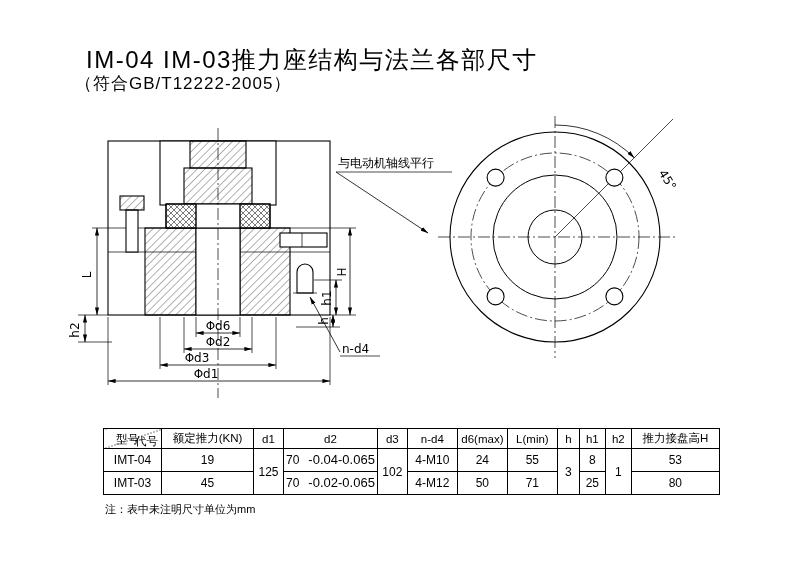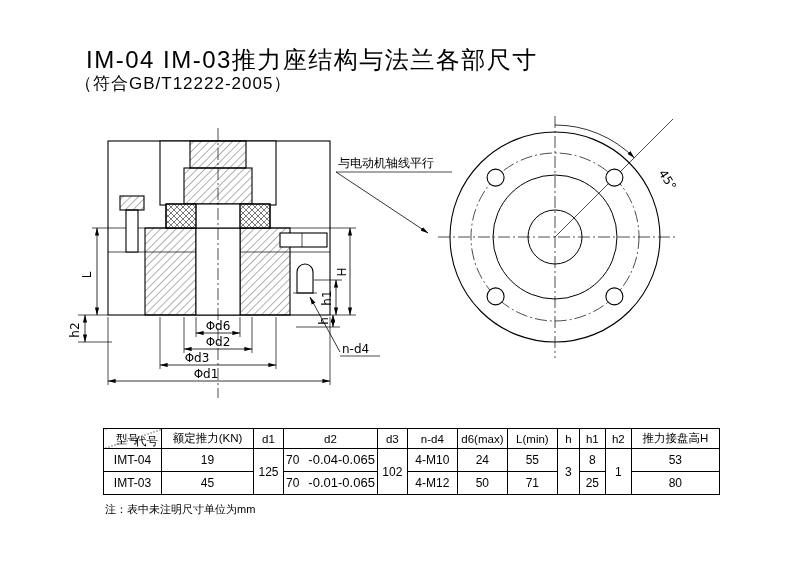--- a/index.html
+++ b/index.html
@@ -212,21 +212,21 @@
     <td rowspan="2">1</td>
     <td>53</td>
   </tr>
   <tr>
     <td>IMT-03</td>
     <td>45</td>
     <td>
       <span class="tolwrap">
         <span>70</span>
         <span class="tol">
-          <span>-0.01</span>
+          <span>-0.02</span>
           <span>-0.065</span>
         </span>
       </span>
     </td>
     <td>4-M12</td>
     <td>50</td>
     <td>71</td>
     <td>25</td>
     <td>80</td>
   </tr>

